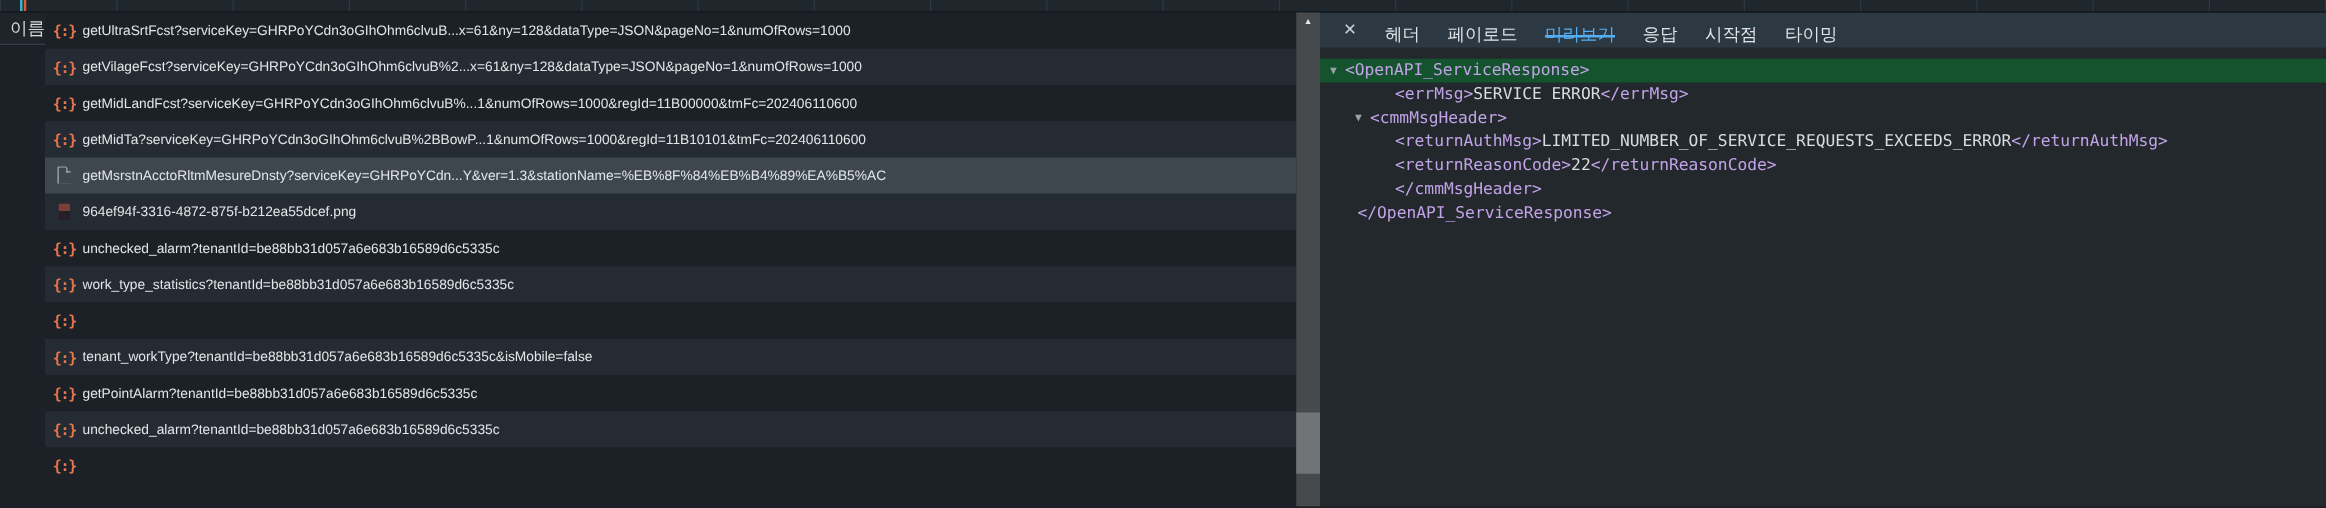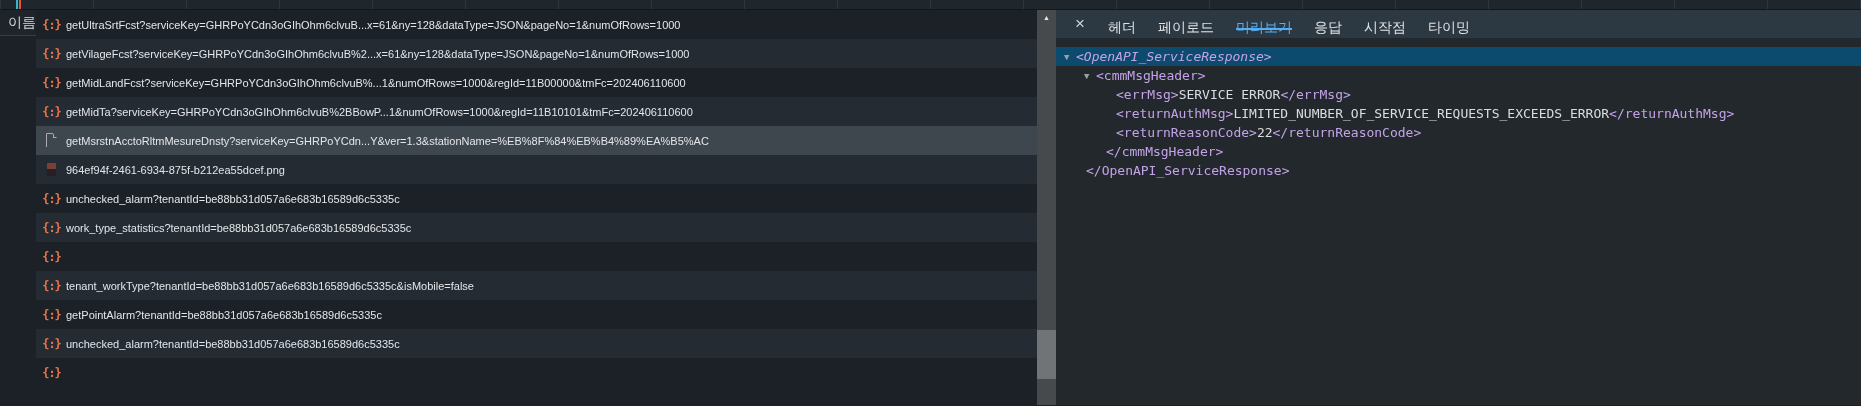--- a/index.html
+++ b/index.html
@@ -54,21 +54,21 @@
        padding:0 2px;margin-right:10px;cursor:default;}
   .tab{display:flex;align-items:center;color:#dfe3e6;font-size:14px;
        margin:16px 11px;border-bottom:2px solid transparent;padding-top:2px;
        box-sizing:border-box;}
   .tab.active{color:#56aef2;border-bottom-color:#56aef2;}
 
   .xml{flex:1;overflow:hidden;padding-top:9px;
        font-family:"DejaVu Sans Mono","Liberation Mono",monospace;
        font-size:13px;color:#d9dde0;}
   .xline{height:19px;line-height:19px;white-space:nowrap;}
-  .xline.hl{background:#0c4a6e;font-style:italic;}
+  .xline.hl{background:#14532d;}
   .xarrow{display:inline-block;width:12px;color:#9aa0a5;font-size:9px;
        vertical-align:1px;}
   .xsp{display:inline-block;width:12px;}
   .seg-tag{color:#c3a3e8;}
   .seg-text{color:#d9dde0;}
 </style>
 </head>
 <body>
 
 <div class="strip">
@@ -129,21 +129,21 @@
         <div class="row selected">
           <span class="ric">
             <span class="ic-doc"></span>
           </span>
           <span class="label">getMsrstnAcctoRltmMesureDnsty?serviceKey=GHRPoYCdn...Y&amp;ver=1.3&amp;stationName=%EB%8F%84%EB%B4%89%EA%B5%AC</span>
         </div>
         <div class="row alt">
           <span class="ric">
             <span class="ic-img"></span>
           </span>
-          <span class="label">964ef94f-2461-6934-875f-b212ea55dcef.png</span>
+          <span class="label">964ef94f-3316-4872-875f-b212ea55dcef.png</span>
         </div>
         <div class="row">
           <span class="ric">
             <span class="ic-json">{:}</span>
           </span>
           <span class="label">unchecked_alarm?tenantId=be88bb31d057a6e683b16589d6c5335c</span>
         </div>
         <div class="row alt">
           <span class="ric">
             <span class="ic-json">{:}</span>
@@ -191,22 +191,22 @@
       <div class="close-x">×</div>
     <div class="tab">헤더</div>
         <div class="tab">페이로드</div>
         <div class="tab active">미리보기</div>
         <div class="tab">응답</div>
         <div class="tab">시작점</div>
         <div class="tab">타이밍</div>
       </div>
     <div class="xml">
         <div class="xline hl" style="padding-left: 8px;"><span class="xarrow">▼</span><span class="seg-tag">&lt;OpenAPI_ServiceResponse&gt;</span></div>
+        <div class="xline" style="padding-left: 48px;"><span class="xsp"></span><span class="seg-tag">&lt;errMsg&gt;</span><span class="seg-text">SERVICE ERROR</span><span class="seg-tag">&lt;/errMsg&gt;</span></div>
         <div class="xline" style="padding-left: 28px;"><span class="xarrow">▼</span><span class="seg-tag">&lt;cmmMsgHeader&gt;</span></div>
-        <div class="xline" style="padding-left: 48px;"><span class="xsp"></span><span class="seg-tag">&lt;errMsg&gt;</span><span class="seg-text">SERVICE ERROR</span><span class="seg-tag">&lt;/errMsg&gt;</span></div>
         <div class="xline" style="padding-left: 48px;"><span class="xsp"></span><span class="seg-tag">&lt;returnAuthMsg&gt;</span><span class="seg-text">LIMITED_NUMBER_OF_SERVICE_REQUESTS_EXCEEDS_ERROR</span><span class="seg-tag">&lt;/returnAuthMsg&gt;</span></div>
         <div class="xline" style="padding-left: 48px;"><span class="xsp"></span><span class="seg-tag">&lt;returnReasonCode&gt;</span><span class="seg-text">22</span><span class="seg-tag">&lt;/returnReasonCode&gt;</span></div>
-        <div class="xline" style="padding-left: 38px;"><span class="xsp"></span><span class="seg-tag">&lt;/cmmMsgHeader&gt;</span></div>
+        <div class="xline" style="padding-left: 38px; margin-left: 10px;"><span class="xsp"></span><span class="seg-tag">&lt;/cmmMsgHeader&gt;</span></div>
         <div class="xline" style="padding-left: 18px;"><span class="xsp"></span><span class="seg-tag">&lt;/OpenAPI_ServiceResponse&gt;</span></div>
       </div>
   </div>
 
 </div>
 
 </body></html>

